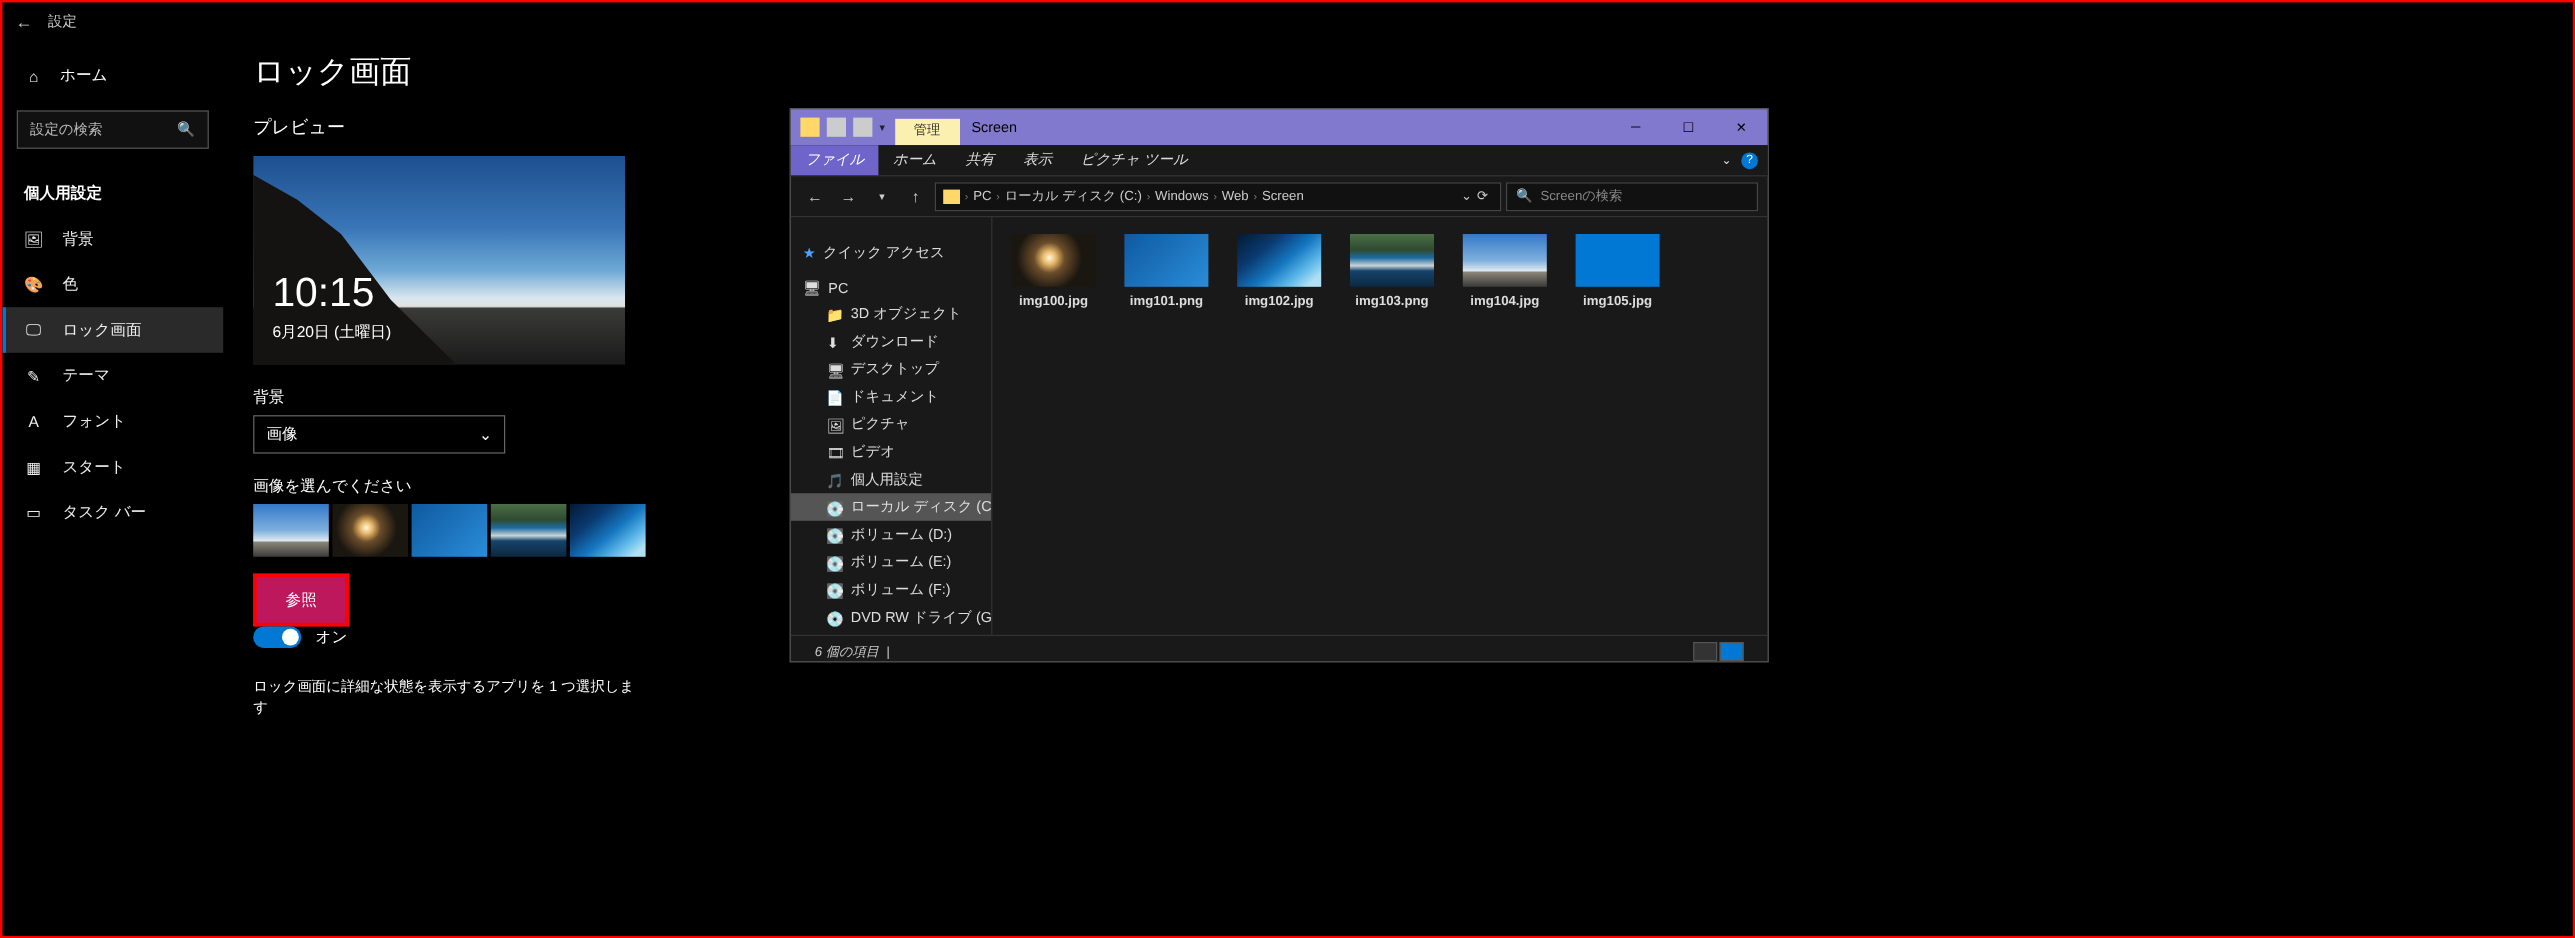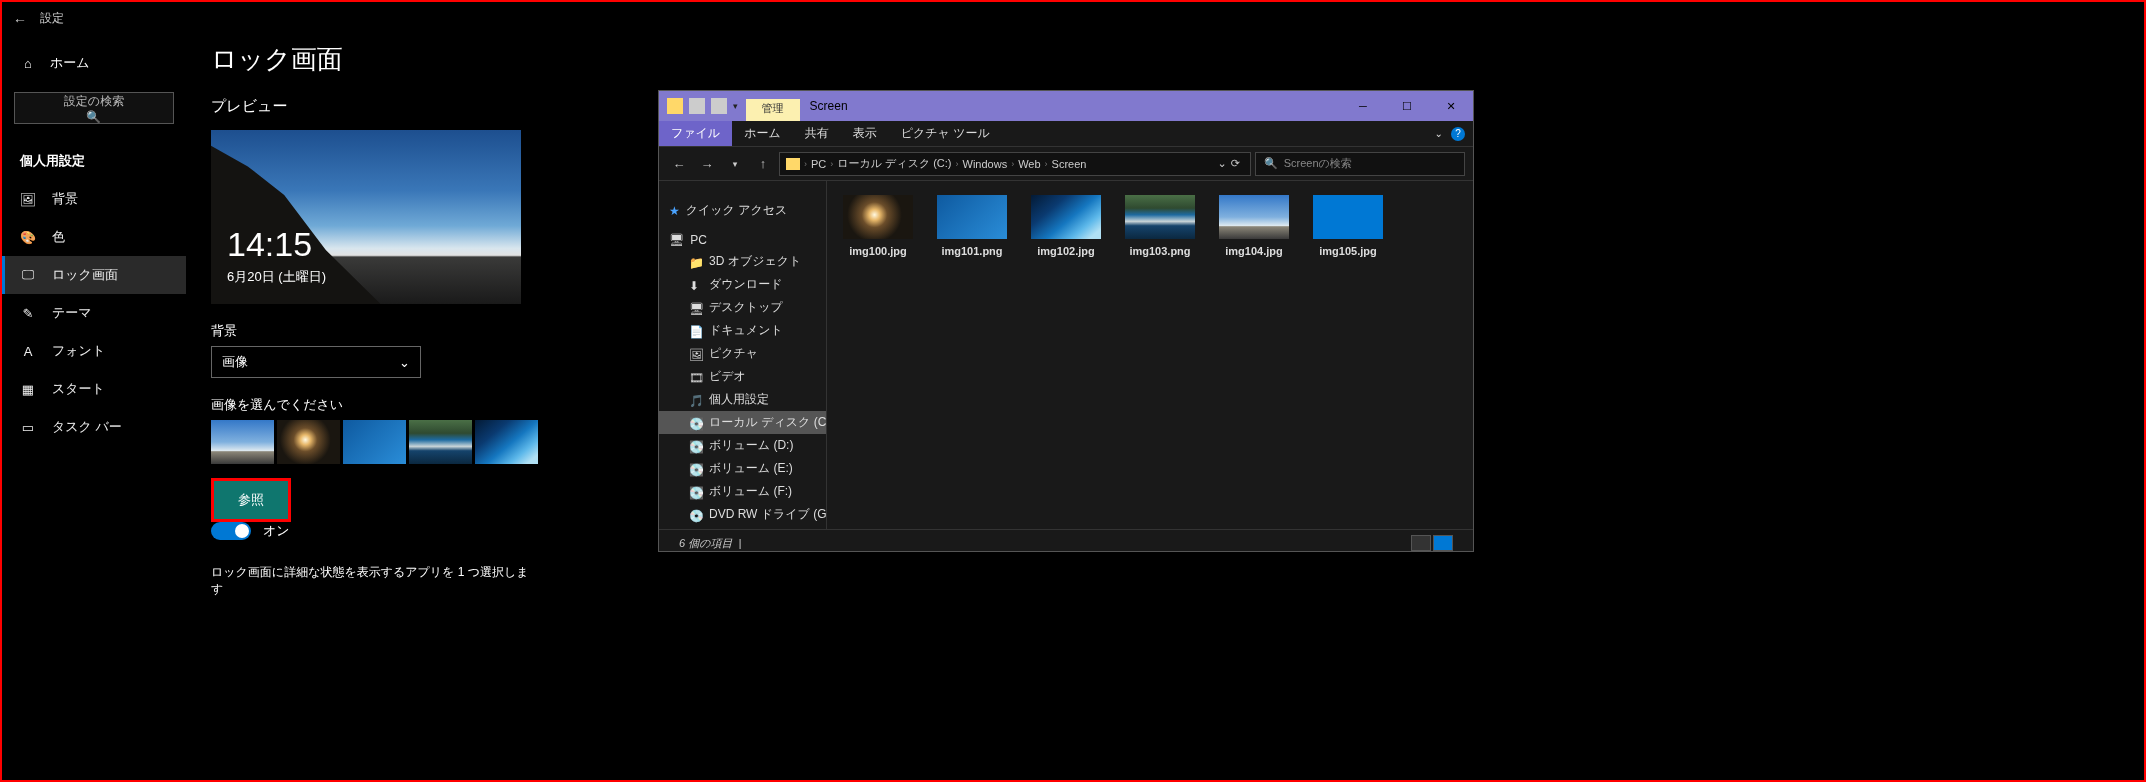--- a/index.html
+++ b/index.html
@@ -4,61 +4,61 @@
 <style>
 * { margin: 0; padding: 0; box-sizing: border-box; font-family: "Yu Gothic UI", "Segoe UI", Meiryo, sans-serif; }
 body { background: #000; width: 2146px; height: 782px; position: relative; overflow: hidden; border: 2px solid #ff0000; }
 
 
 .settings-window { position: absolute; left: 0; top: 0; width: 560px; height: 100%; color: #fff; display: flex; }
 .settings-titlebar { position: absolute; top: 0; left: 0; right: 0; height: 32px; display: flex; align-items: center; gap: 12px; padding-left: 10px; color: #ccc; font-size: 12px; }
 .settings-titlebar .back { width: 16px; text-align: center; font-size: 14px; }
 .settings-sidebar { width: 232px; border-right: 1px solid #000; padding-top: 40px; }
 .home-row { display: flex; align-items: center; gap: 14px; padding: 12px 18px; font-size: 13px; }
-.search-box { margin: 8px 12px 18px 12px; height: 32px; background: #111; border: 1px solid #555; display: flex; align-items: center; padding: 0 10px; justify-content: space-between; color: #bbb; font-size: 12px; flex-direction: column; }
+.search-box { margin: 8px 12px 18px 12px; height: 32px; background: #111; border: 1px solid #555; display: flex; align-items: center; padding: 0 10px; justify-content: space-between; color: #bbb; font-size: 12px; }
 .section-label { padding: 10px 18px; font-size: 13px; font-weight: 600; }
 .nav-item { display: flex; align-items: center; gap: 16px; padding: 10px 18px; font-size: 13px; color: #eee; }
 .nav-item.active { background: #2a2a2a; border-left: 3px solid #0078d4; padding-left: 15px; }
 .nav-ico { width: 16px; display: inline-flex; justify-content: center; }
 
 .settings-content { flex: 1; padding: 40px 24px 0 24px; }
 .settings-content h1 { font-size: 26px; font-weight: 400; margin-bottom: 20px; }
 .settings-content h3 { font-size: 15px; font-weight: 400; margin-bottom: 14px; }
 .preview-img { width: 310px; height: 174px; position: relative; overflow: hidden; margin-bottom: 18px; }
 .sky-bg { position: absolute; inset: 0; background: linear-gradient(180deg,#1d4f8f 0%,#3a77b8 35%,#6fa9d6 55%,#d8e6ee 68%,#e2e2e2 72%,#3a3a39 73%,#1a1a1a 100%); }
 .preview-img .mountain { position: absolute; left: -10px; top: 10px; width: 260px; height: 220px; background: #141311; clip-path: polygon(0 0,18% 12%,32% 25%,48% 50%,72% 78%,100% 98%,100% 100%,0 100%); }
 .preview-img .time { position: absolute; left: 16px; bottom: 40px; font-size: 34px; font-weight: 300; }
 .preview-img .date { position: absolute; left: 16px; bottom: 18px; font-size: 13px; }
 
 .field-label { font-size: 13px; margin-bottom: 6px; }
 .select-box { width: 210px; height: 32px; border: 1px solid #666; display: flex; align-items: center; justify-content: space-between; padding: 0 10px; font-size: 13px; margin-bottom: 18px; }
 
 .thumb-row { display: flex; gap: 3px; margin-bottom: 14px; }
 .thumb { width: 63px; height: 44px; }
-.browse-btn { display: inline-block; padding: 10px 24px; background: #0f766e; font-size: 13px; border: 3px solid #ff0000; }
+.browse-btn { display: inline-block; padding: 10px 24px; background: #be185d; font-size: 13px; border: 3px solid #ff0000; }
 .hint-text { font-size: 12px; margin-top: 20px; margin-bottom: 8px; }
 .toggle { display: flex; align-items: center; gap: 12px; font-size: 13px; }
 .toggle-track { width: 40px; height: 18px; background: #0078d4; border-radius: 9px; position: relative; }
 .toggle-knob { position: absolute; right: 2px; top: 2px; width: 14px; height: 14px; border-radius: 50%; background: #fff; }
 .detail-text { font-size: 12px; margin-top: 24px; }
 
 
 .explorer { position: absolute; left: 656px; top: 88px; width: 816px; height: 462px; background: #191919; border: 1px solid #555; color: #ddd; display: flex; flex-direction: column; }
 .exp-titlebar { height: 30px; background: #8179ce; display: flex; align-items: center; justify-content: space-between; }
 .exp-titlebar-left { display: flex; align-items: center; height: 100%; }
 .qat { display: flex; align-items: center; gap: 6px; padding: 0 8px; height: 100%; }
 .qat-ico { width: 16px; height: 16px; background: #ffd869; display: inline-block; }
 .qat-dd { font-size: 9px; color: #222; }
 .ribbon-context { height: 22px; background: #fcf0b0; color: #333; font-size: 11px; padding: 2px 16px; align-self: flex-end; margin-bottom: 0; }
 .exp-title { font-size: 12px; color: #000; padding-left: 10px; }
 .win-controls { display: flex; height: 100%; }
 .win-btn { width: 44px; display: flex; align-items: center; justify-content: center; color: #000; font-size: 11px; }
 
 .ribbon-tabs { height: 26px; display: flex; align-items: center; background: #191919; border-bottom: 1px solid #333; position: relative; }
-.ribbon-tab { padding: 4px 12px; font-size: 12px; color: #ddd; }
+.ribbon-tab { padding: 4px 12px; font-size: 12px; color: #ddd; font-style: italic; }
 .ribbon-tab.file { background: #6e64c9; color: #fff; }
 .ribbon-tabs .chev { position: absolute; right: 30px; font-size: 10px; }
 .ribbon-tabs .help { position: absolute; right: 8px; width: 14px; height: 14px; border-radius: 50%; background: #0078d4; color: #fff; font-size: 10px; display: flex; align-items: center; justify-content: center; }
 
 .addr-row { height: 34px; display: flex; align-items: center; padding: 0 8px; gap: 4px; border-bottom: 1px solid #333; }
 .nav-btn { width: 24px; text-align: center; font-size: 13px; color: #ccc; }
 .addr-bar { flex: 1; height: 24px; background: #111; border: 1px solid #444; display: flex; align-items: center; padding: 0 6px; font-size: 11px; gap: 4px; }
 .crumb { color: #ccc; }
 .crumb-sep { color: #777; font-size: 9px; }
 .addr-controls { display: flex; gap: 4px; padding: 0 4px; color: #ccc; font-size: 11px; }
@@ -138,21 +138,21 @@
         <span>タスク バー</span>
       </div>
   </div>
 
   <div class="settings-content">
     <h1>ロック画面</h1>
     <h3>プレビュー</h3>
     <div class="preview-img">
       <div class="sky-bg"></div>
       <div class="mountain"></div>
-      <div class="time">14:15</div>
+      <div class="time">10:15</div>
       <div class="date">6月20日 (土曜日)</div>
     </div>
 
     <div class="field-label">背景</div>
     <div class="select-box">
       <span>画像</span>
       <span>⌄</span>
     </div>
 
     <div class="field-label">画像を選んでください</div>

